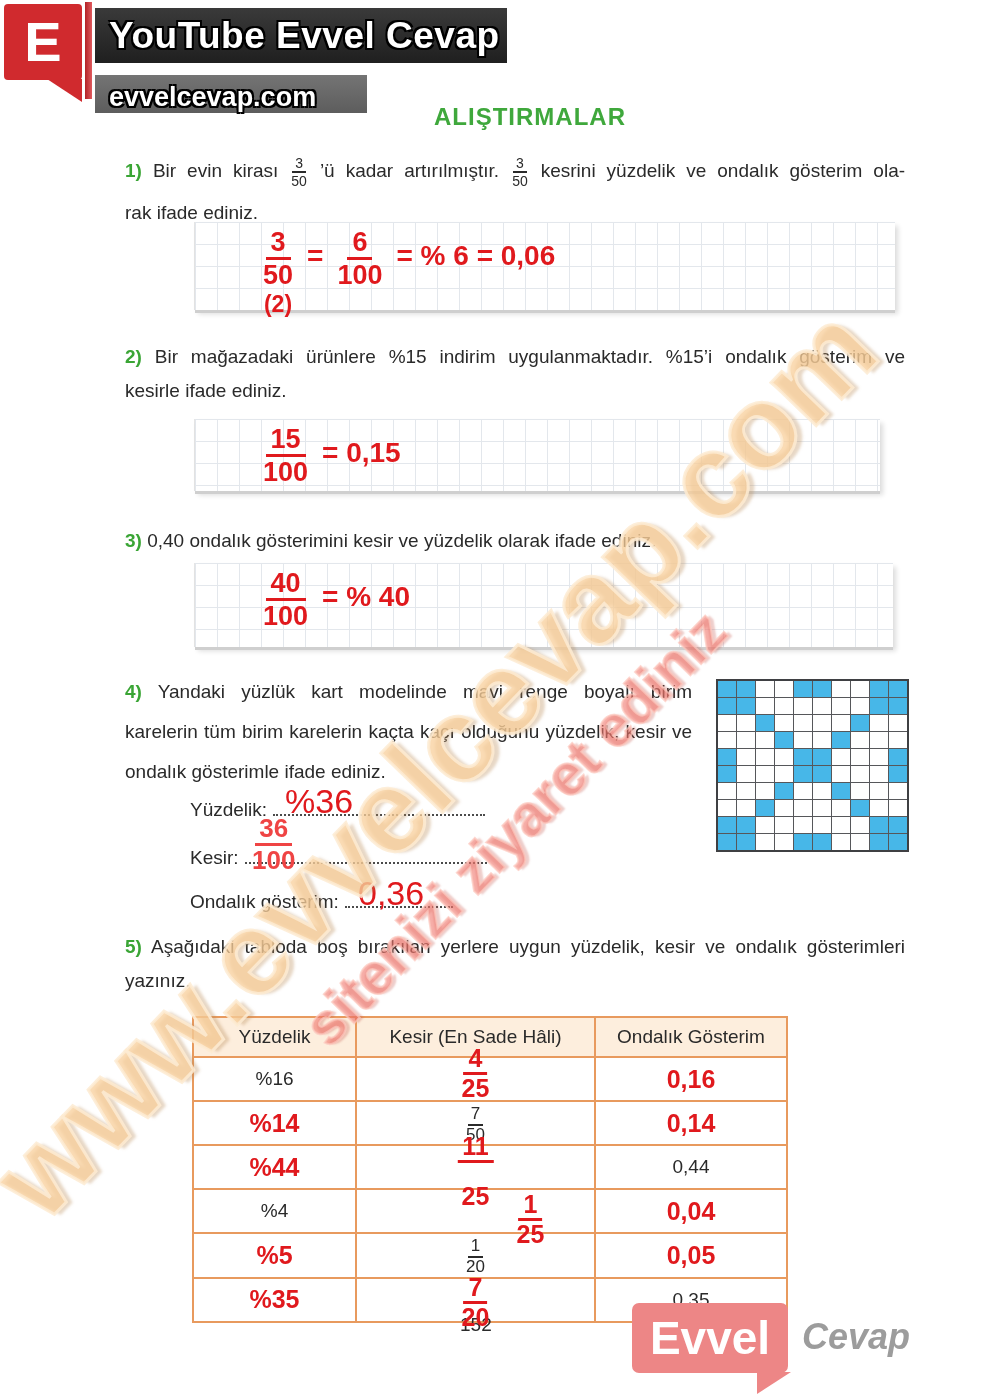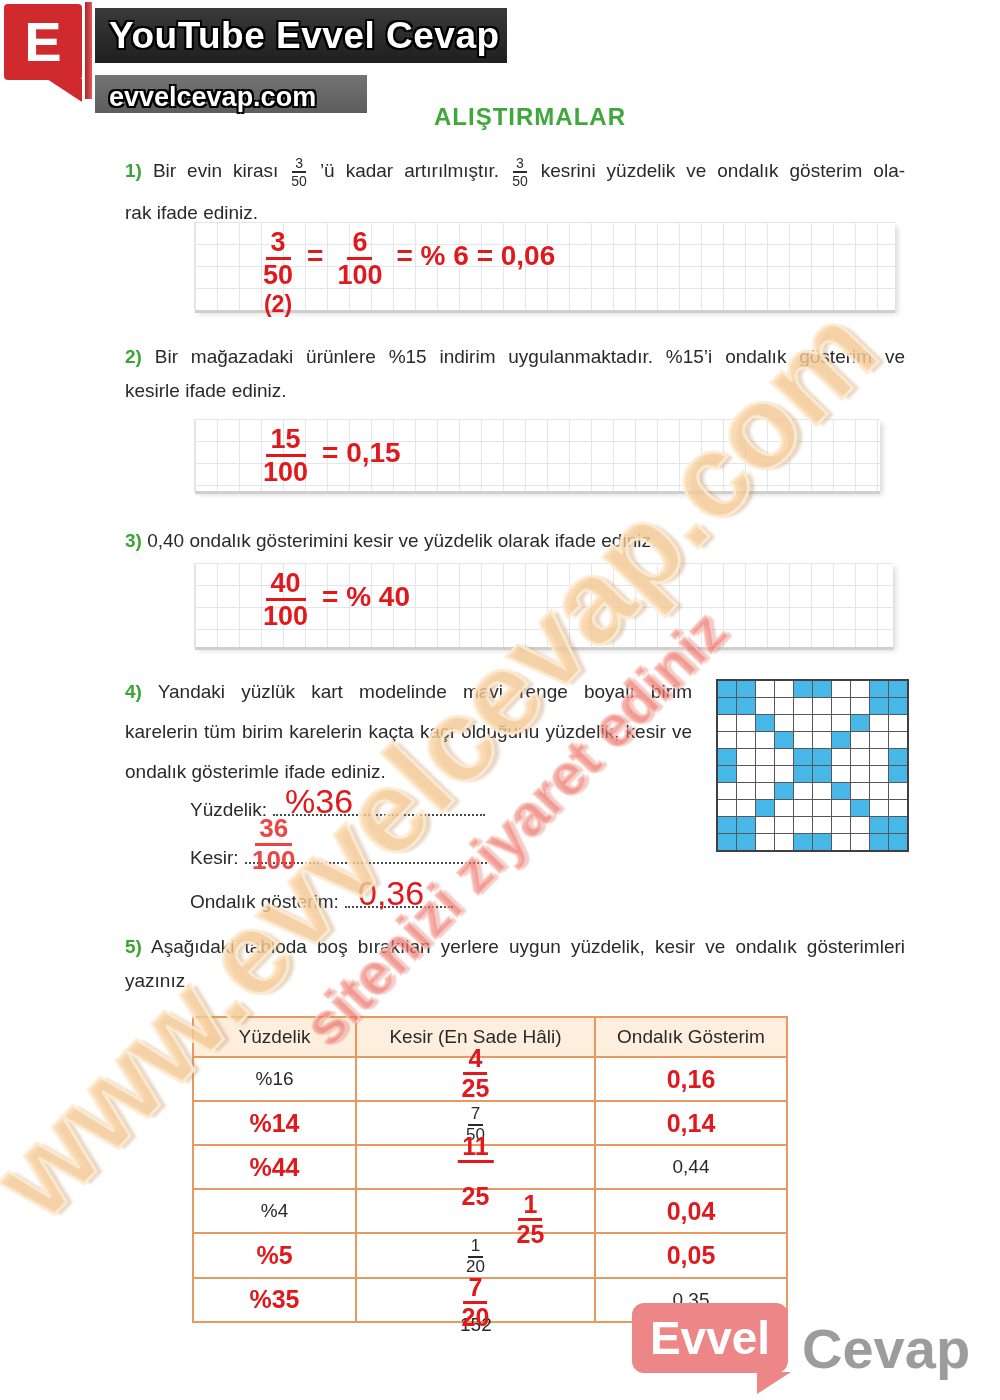--- a/index.html
+++ b/index.html
@@ -69,26 +69,26 @@
   .fracbig{position:absolute;left:50%;transform:translateX(-50%);display:flex;flex-direction:column;
            align-items:center;color:#e0191d;font-weight:700;font-size:25px;line-height:1.08;z-index:5;}
   .fracbig .n{border-bottom:3px solid currentColor;padding:0 5px;}
   tr.r0 .fracbig{top:-13px;}
   tr.r2 .fracbig{top:-13px;gap:20px;}
   tr.r3 .fracbig{top:1px;margin-left:55px;}
   tr.r5 .fracbig{top:-5px;}
 
   
   .page-num{position:absolute;left:460px;top:1314px;width:100px;text-align:left;font-size:19px;}
-  .f-bubble{position:absolute;left:632px;top:1303px;width:156px;height:70px;background:#ed8686;border-radius:12px;
+  .f-bubble{position:absolute;left:632px;top:1303px;width:156px;height:70px;background:#ed8686;border-radius:7px;
             display:flex;align-items:center;justify-content:center;}
   .f-bubble span{color:#fff;font-size:46px;font-weight:bold;}
   .f-tail{position:absolute;left:757px;top:1372px;width:34px;height:22px;background:#ed8686;
           clip-path:polygon(0 0,100% 0,0 100%);}
-  .f-cevap{position:absolute;left:802px;top:1316px;font-size:56px;font-weight:bold;color:#9c9c9c;}
+  .f-cevap{position:absolute;left:802px;top:1316px;font-size:36px;font-weight:bold;color:#9c9c9c;font-style:italic;}
 
   
   .wm{position:absolute;pointer-events:none;font-weight:800;white-space:nowrap;z-index:40;}
   .wm-main{left:-35px;top:1150px;transform:rotate(-46deg);transform-origin:0 0;font-size:118px;
            color:rgba(248,207,155,.75);-webkit-text-stroke:3px rgba(253,235,210,.85);
            text-shadow:4px 5px 3px rgba(185,140,90,.35);}
   .wm-sec{left:290px;top:1012px;transform:rotate(-46deg);transform-origin:0 0;font-size:58px;
           color:rgba(240,120,110,.6);-webkit-text-stroke:2px rgba(252,200,190,.7);
           text-shadow:3px 3px 2px rgba(200,90,80,.3);}
 </style>

